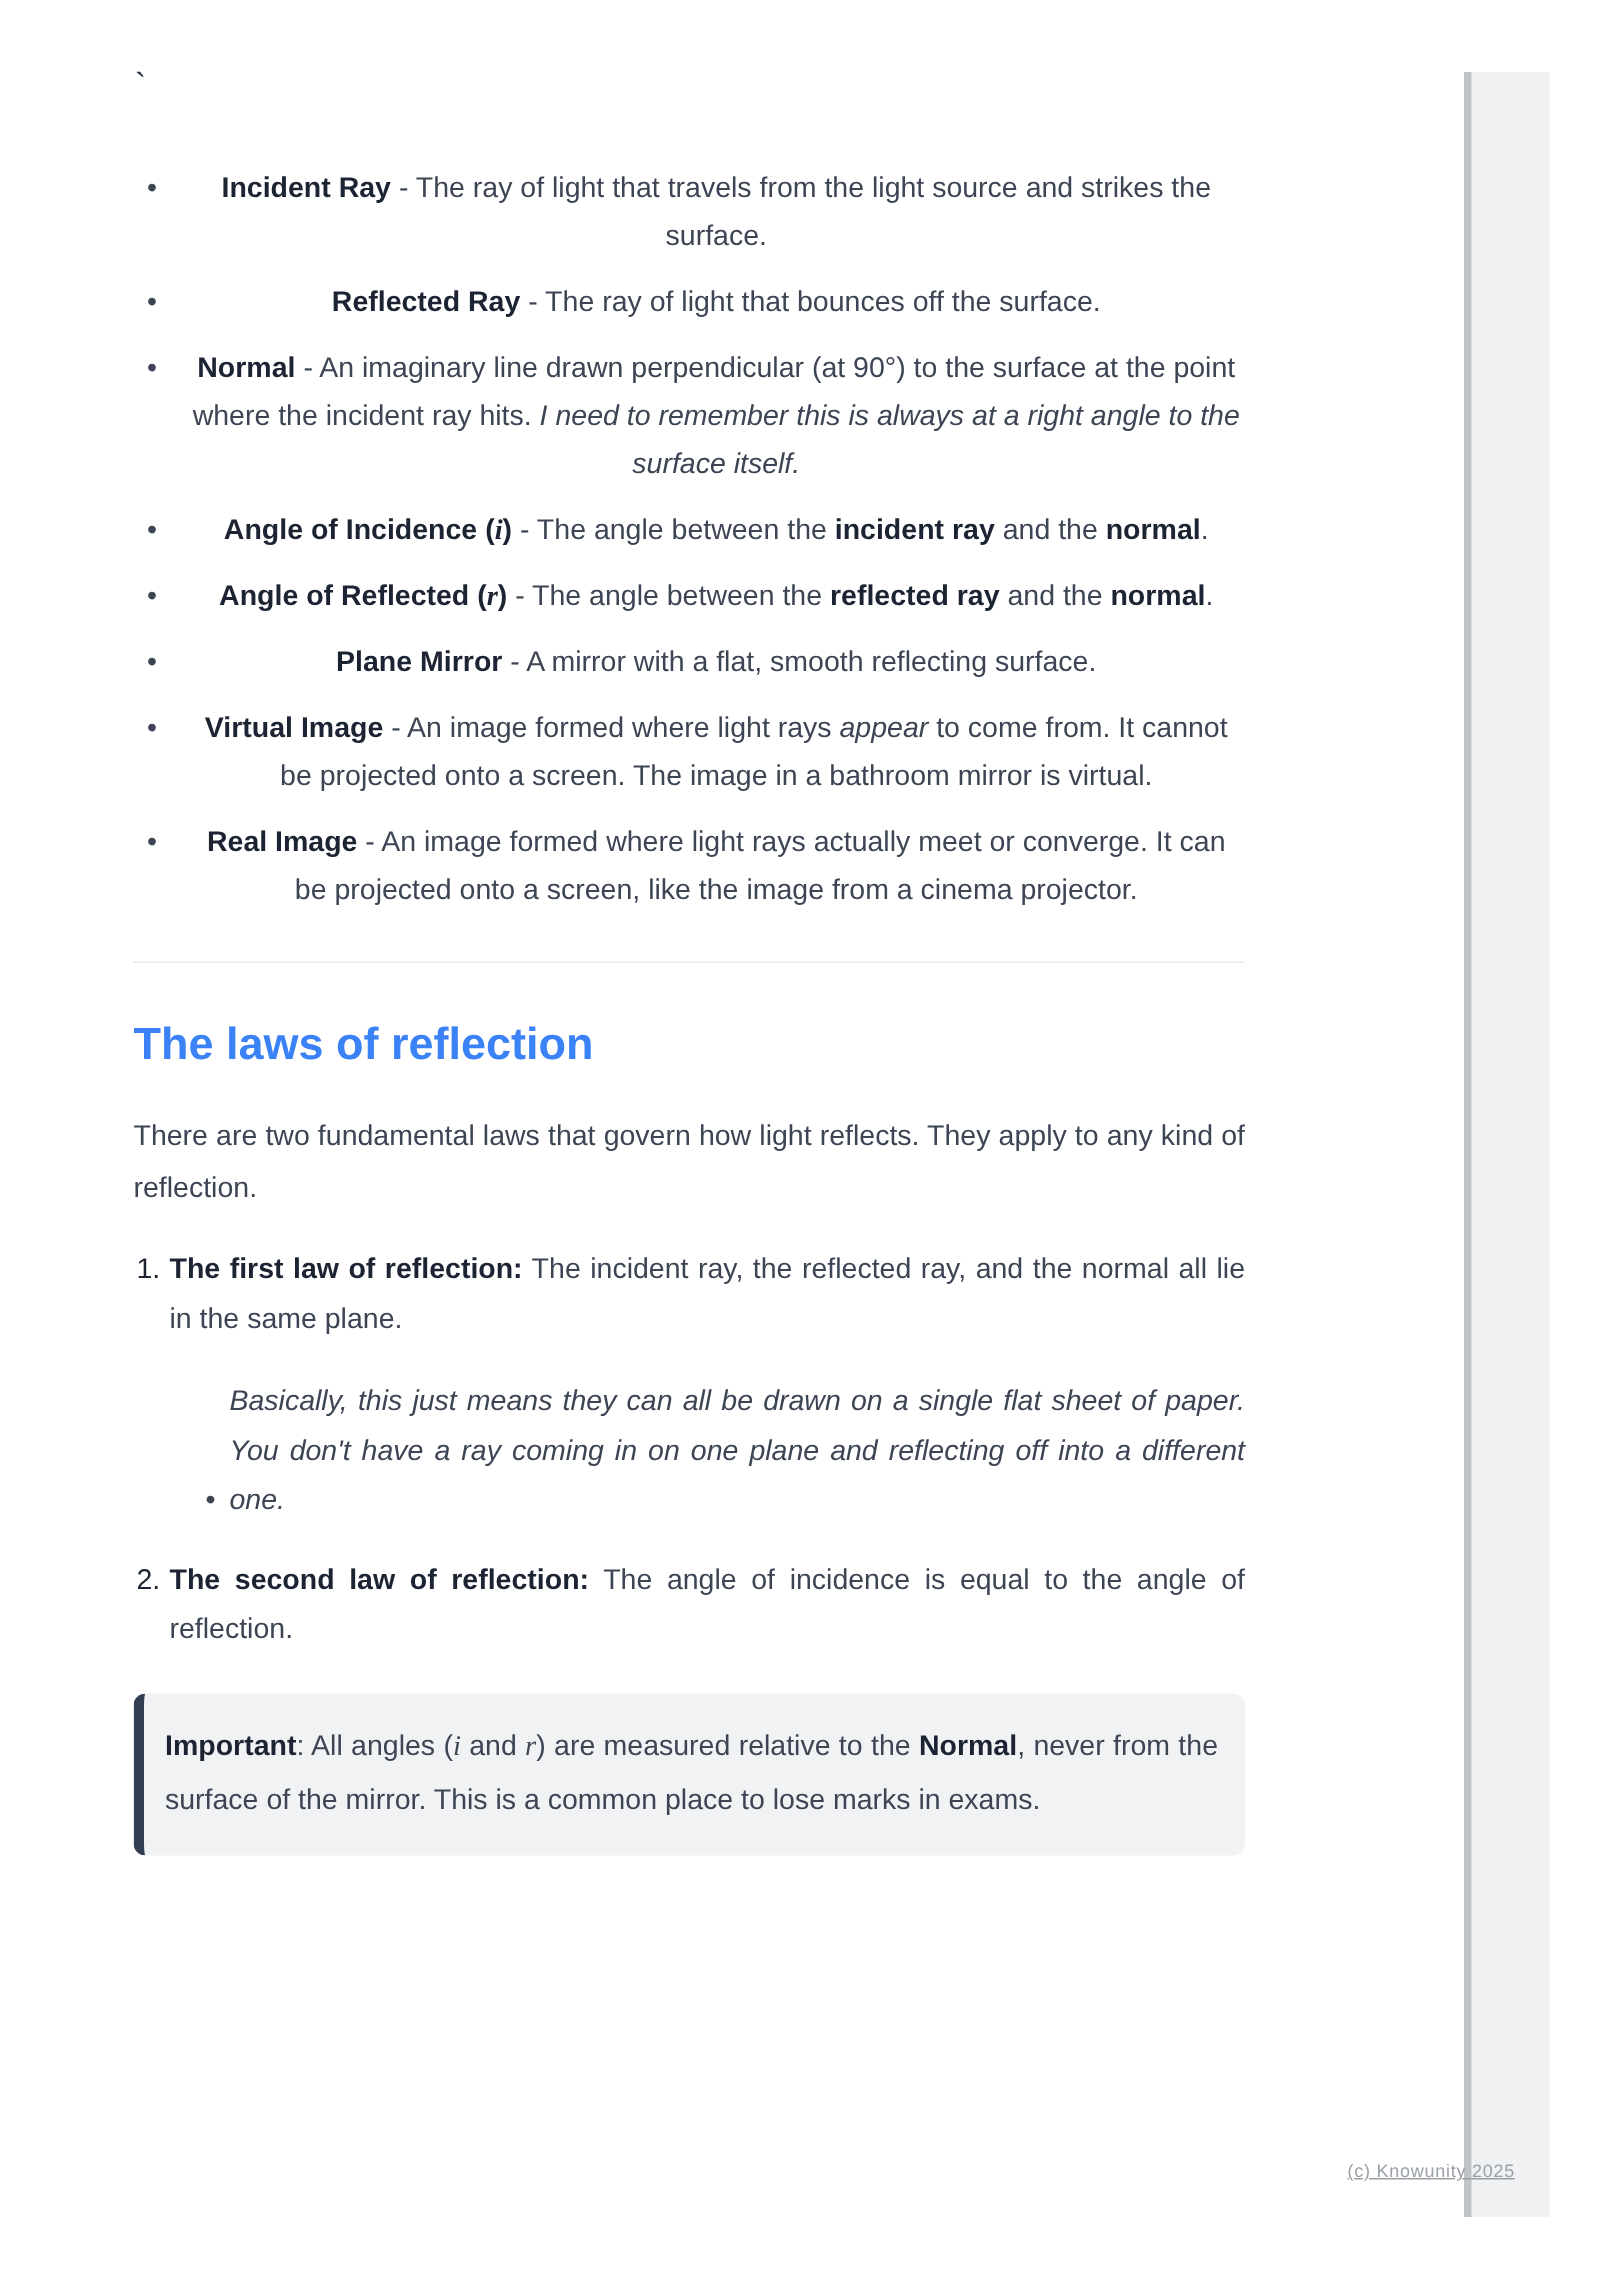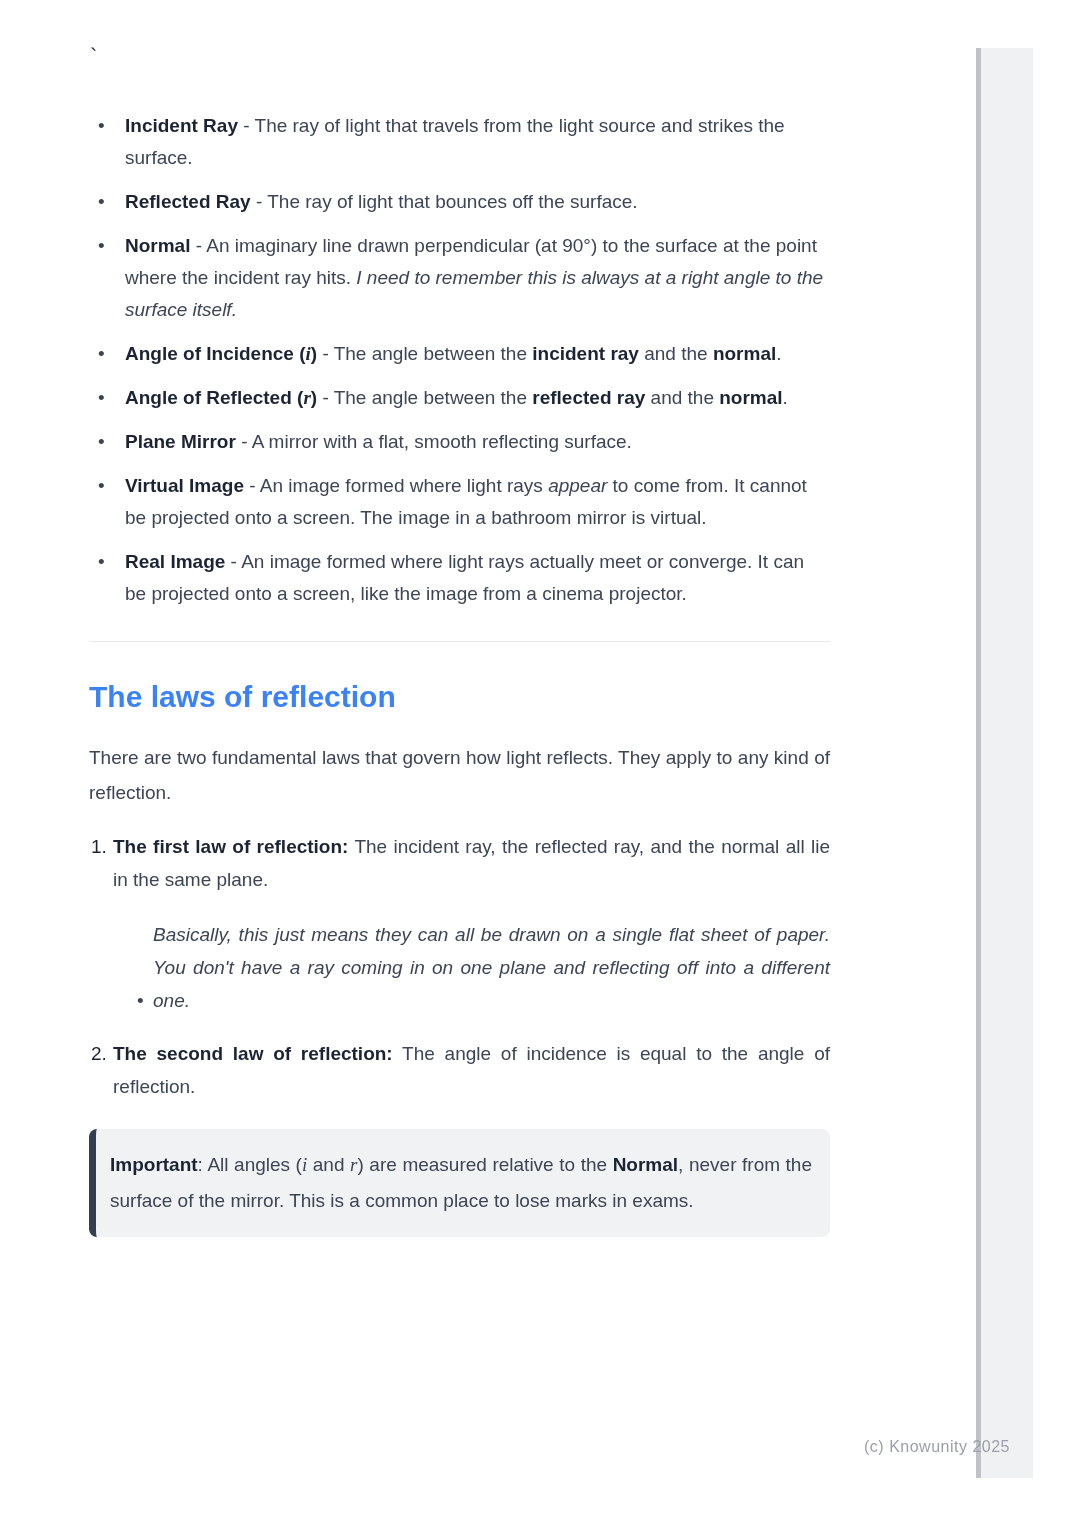--- a/index.html
+++ b/index.html
@@ -20,21 +20,21 @@
   .stray { position: absolute; left: 90px; top: 44px; font-size: 22px; color: #2b3443; }
 
   .content { position: absolute; left: 89px; top: 110px; width: 741px; }
 
   
   ul.defs { list-style: none; margin: 0; padding: 0; font-size: 19px; line-height: 32px; }
   ul.defs > li { display: flex; margin: 0 0 12px 0; }
   ul.defs > li:last-child { margin-bottom: 0; }
   .def-marker { flex: none; width: 36px; padding-left: 9px; box-sizing: border-box; }
   .def-marker::before { content: "•"; }
-  .def-text { flex: 1; text-align: left; }
+  .def-text { flex: 1; text-align: center; }
 
   .divider { border: none; border-top: 1px solid #e7e9ed; margin: 31px 0 0 0; }
 
   h2.section-title {
     margin: 36px 0 0 0;
     font-size: 30px; line-height: 38px;
     font-weight: 700; color: #3b82f6;
   }
 
   p.intro { margin: 24px 0 0 0; font-size: 19px; line-height: 35px; text-align: justify; }
@@ -75,24 +75,25 @@
   }
   .page-edge-shadow {
     position: absolute; left: 0; top: 0;
     width: 5px; height: 100%;
     background: #bfc3c8;
   }
 
   .watermark {
     position: absolute;
     top: 1438px; right: 70px;
-    font-size: 16px; line-height: 18px;
+    font-size: 12px; line-height: 18px;
     color: #9ba0a8;
     z-index: 5;
     letter-spacing: 0.5px;
+    text-decoration: underline;
   }
 </style>
 </head>
 <body>
 
 <div>
 
   <span class="stray">`</span>
 
   <div class="content">

